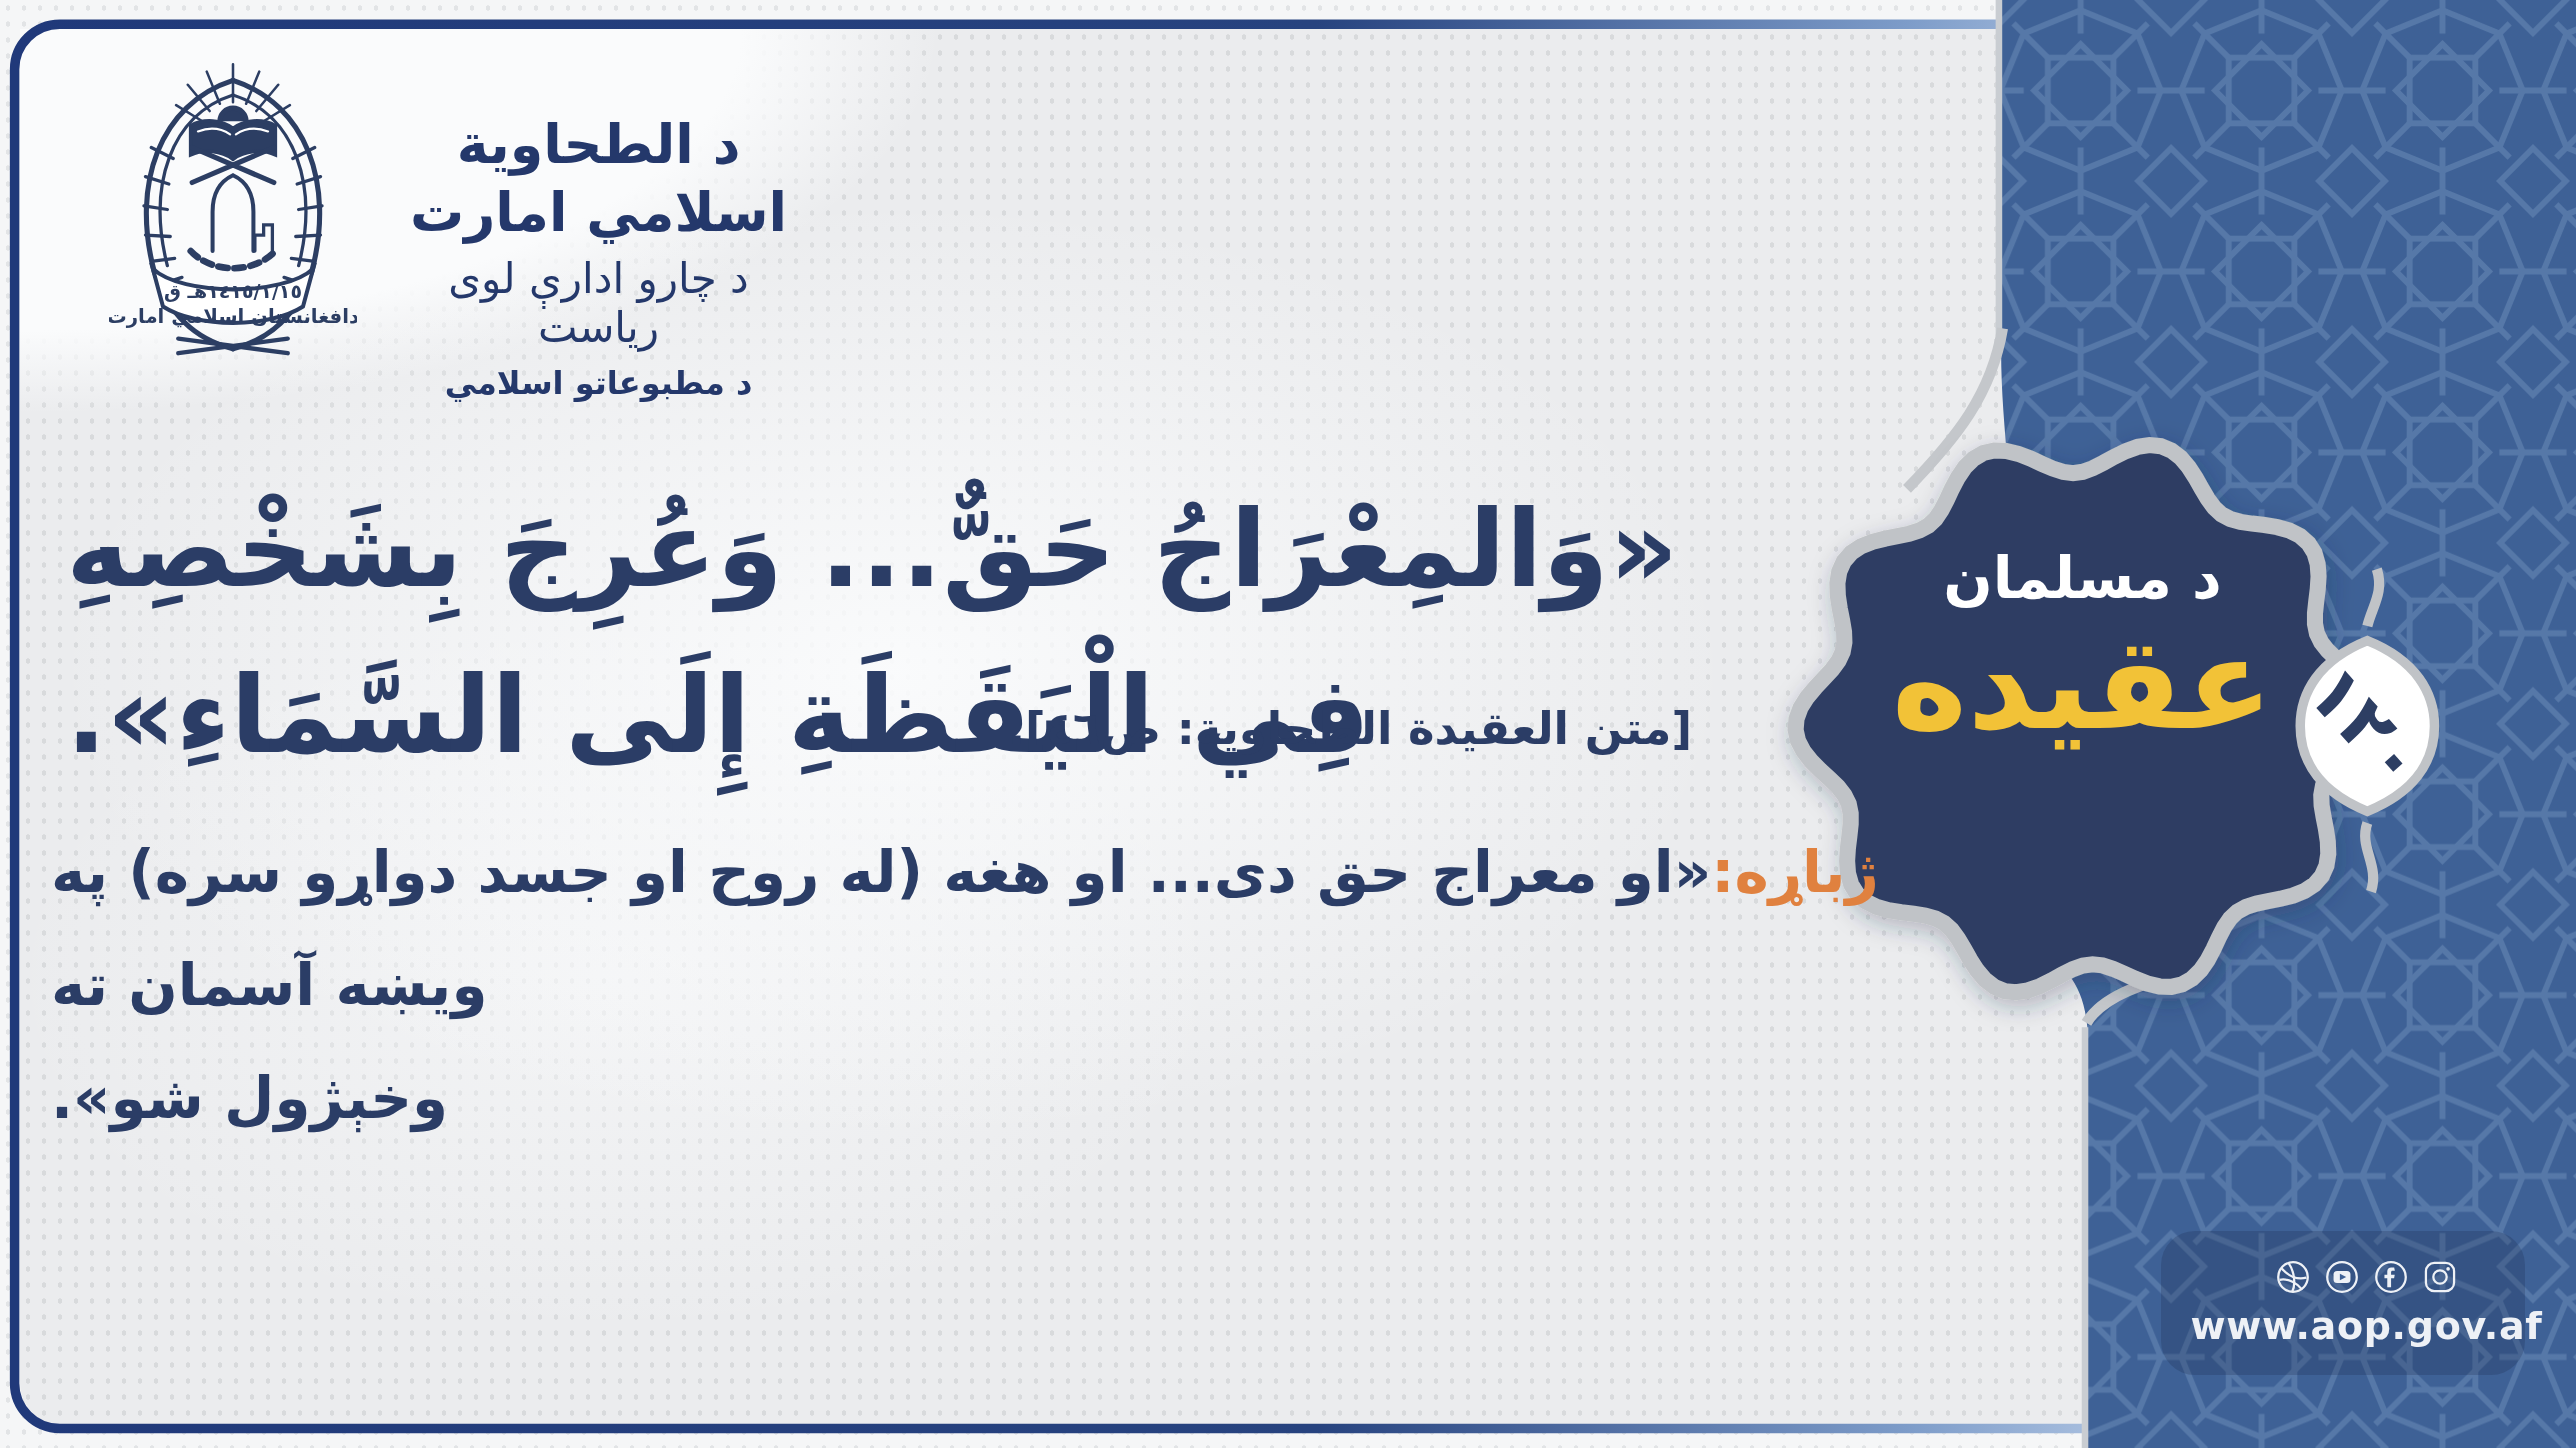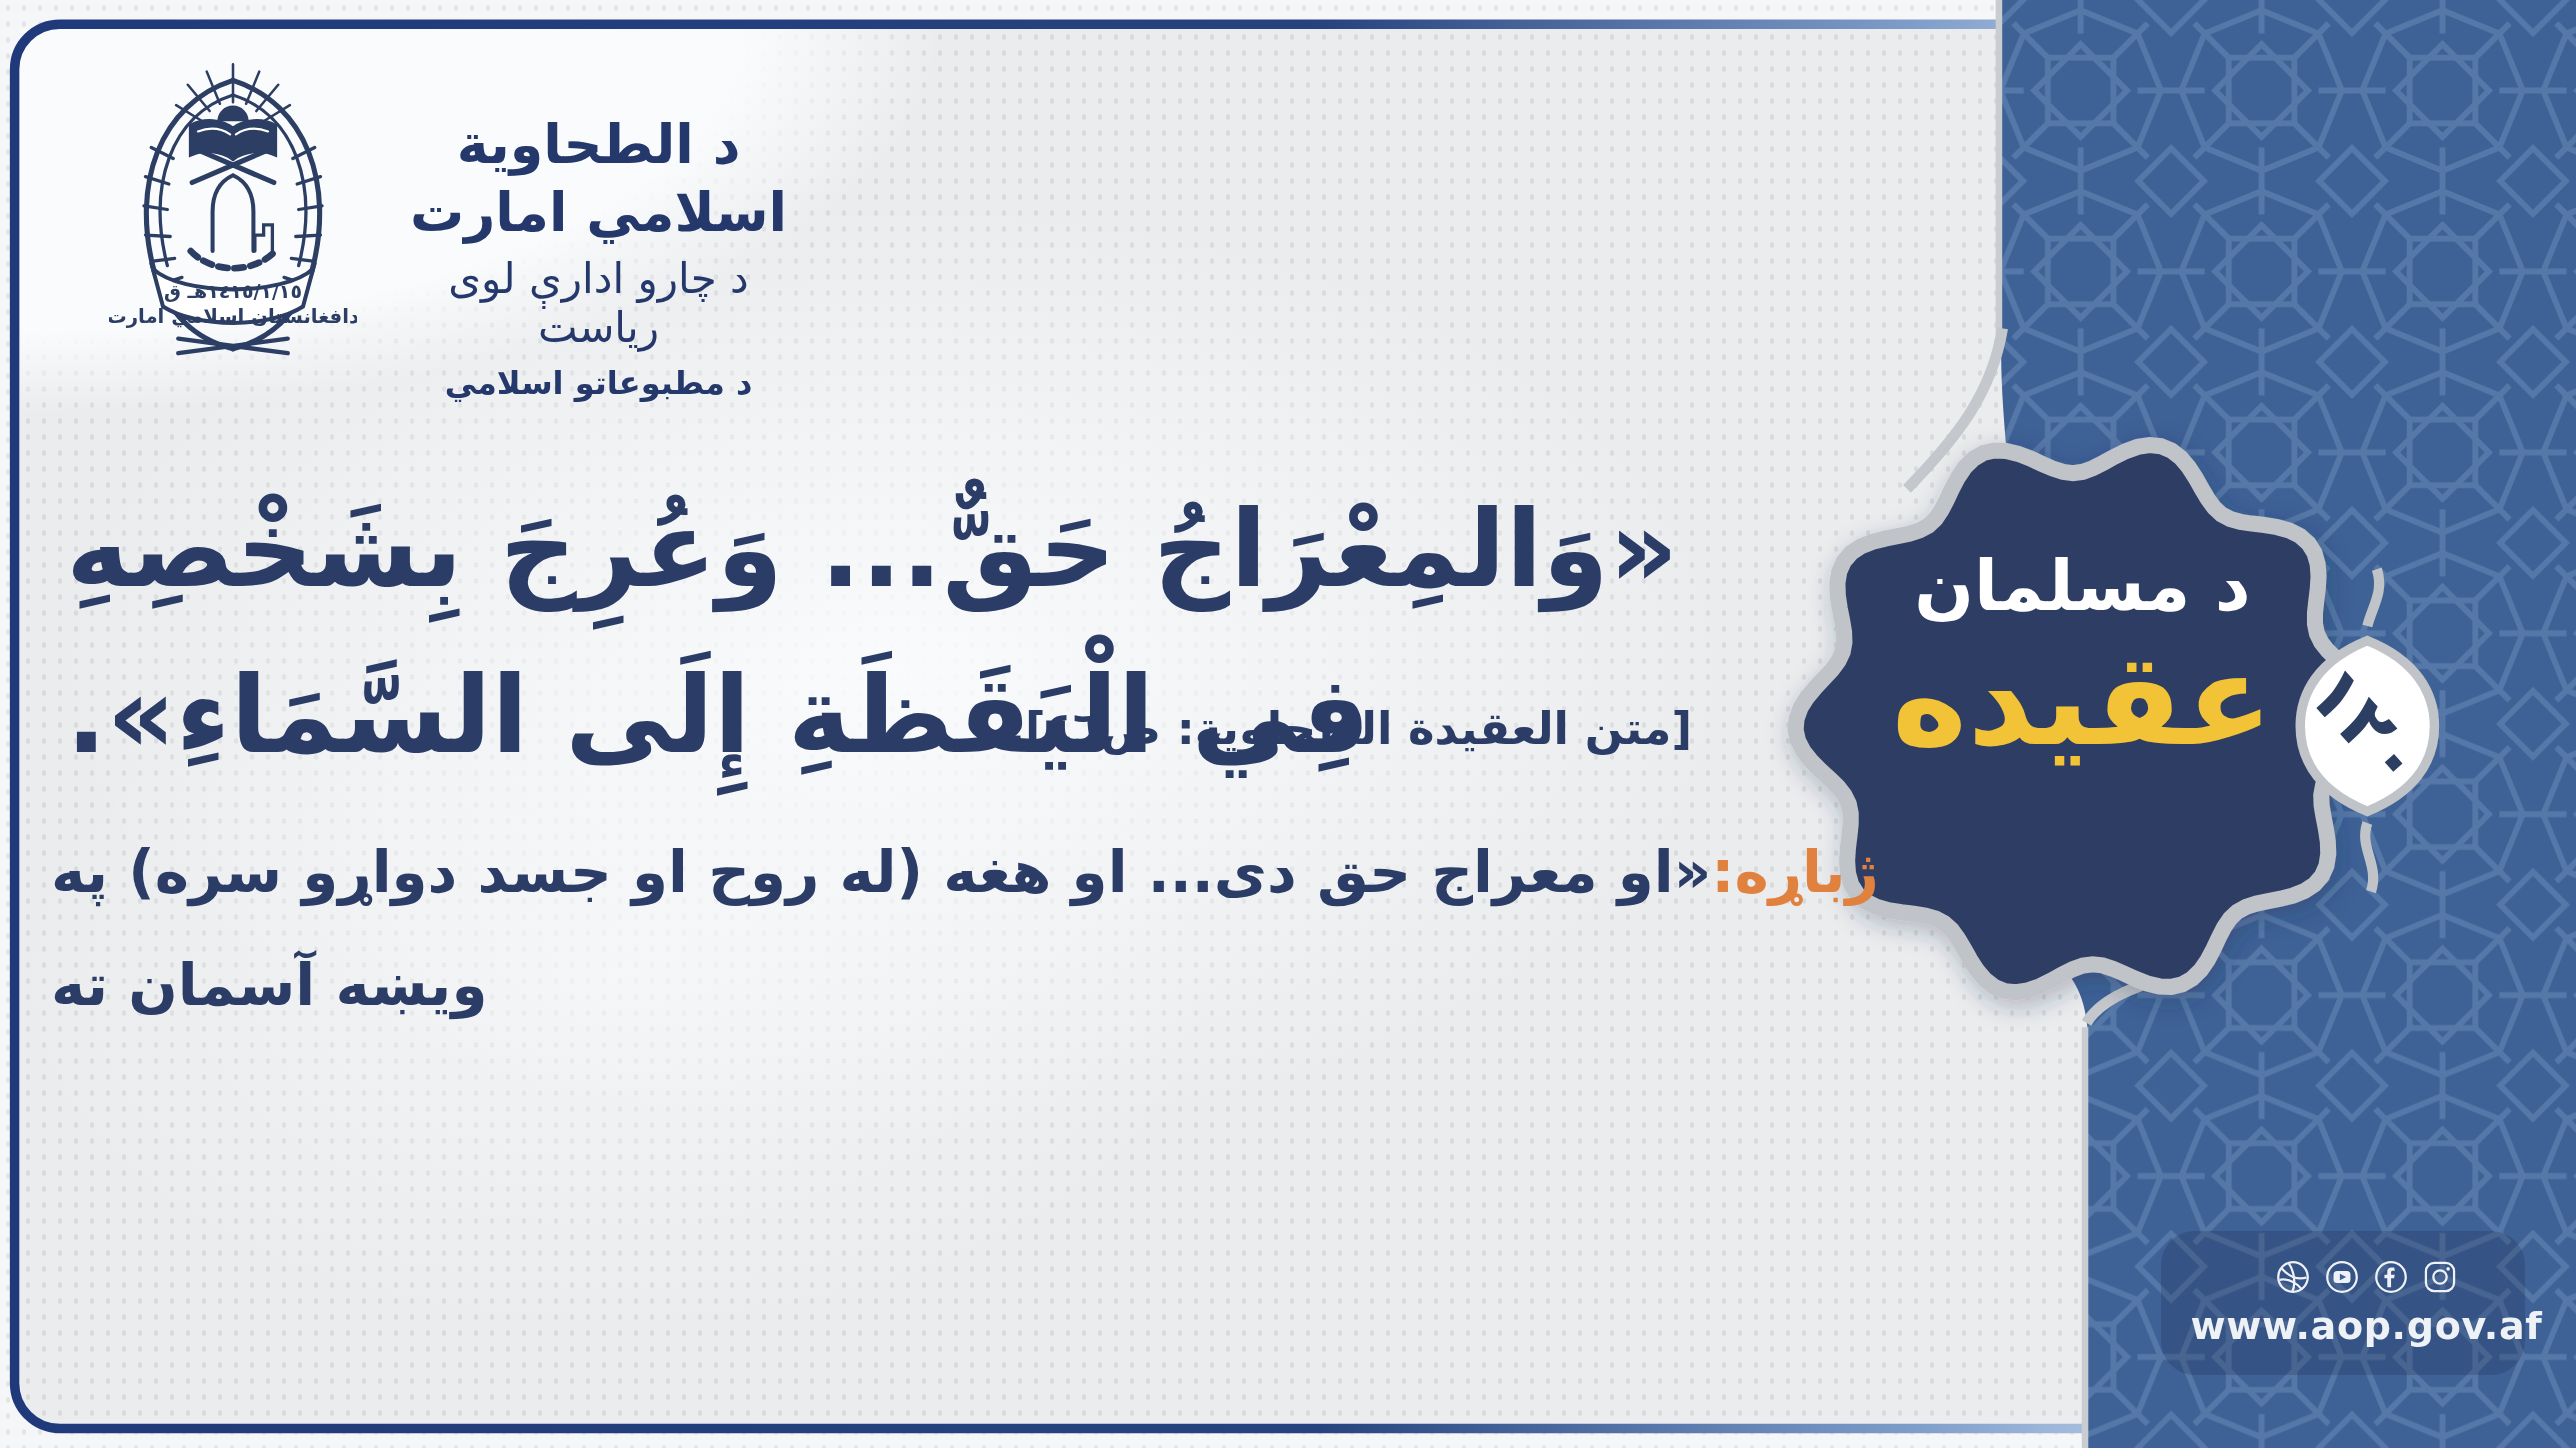--- a/index.html
+++ b/index.html
@@ -52,21 +52,21 @@
     position:absolute; left:51px; top:816px; width:1846px;
     direction:rtl; text-align:left;
     font-size:58px; font-weight:bold; color:#2b3d66; line-height:1.95;
   }
   .translation-label{color:#e0813f;}
   
   .badge-title{
     position:absolute; left:1838px; top:541px; width:489px;
     direction:rtl; text-align:center; line-height:1.3;
   }
-  .badge-line1{font-size:70px; font-weight:bold; color:#ffffff;}
+  .badge-line1{font-size:58px; font-weight:bold; color:#ffffff;}
   .badge-line2{font-size:128px; font-weight:bold; color:#f2c237; line-height:1.12; margin-top:-4.4px;}
   .badge-number{
     position:absolute; left:2298px; top:657px; width:139px; height:139px;
     display:flex; align-items:center; justify-content:center;
     transform:rotate(48deg);
     font-size:73px; font-weight:bold; color:#2d3e63;
   }
   
   .social-panel{
     position:absolute; left:2161px; top:1231px; width:317px; height:144px;
@@ -160,20 +160,21 @@
   <div class="header-text">
     <div class="org-calligraphy">د الطحاوية اسلامي امارت</div>
     <div class="dir-line1">د چارو ادارې لوی ریاست</div>
     <div class="dir-line2">د مطبوعاتو اسلامي</div>
   </div>
 
   <div class="quote-arabic">«وَالمِعْرَاجُ حَقٌّ... وَعُرِجَ بِشَخْصِهِ فِي الْيَقَظَةِ إِلَى السَّمَاءِ».</div>
   <div class="quote-source">[متن العقيدة الطحاوية: ص٤٦].</div>
   <div class="translation">
     <div><span class="translation-label">ژباړه:</span><span>«او معراج حق دی... او هغه (له روح او جسد دواړو سره) په ويښه آسمان ته</span></div>
+    <div>وخېژول شو».</div>
   </div>
 
   <div class="badge-title">
     <div class="badge-line1">د مسلمان</div>
     <div class="badge-line2">عقيده</div>
   </div>
   <div class="badge-number">١٢٠</div>
 
   <div class="social-panel">
     <div class="icons-row">

